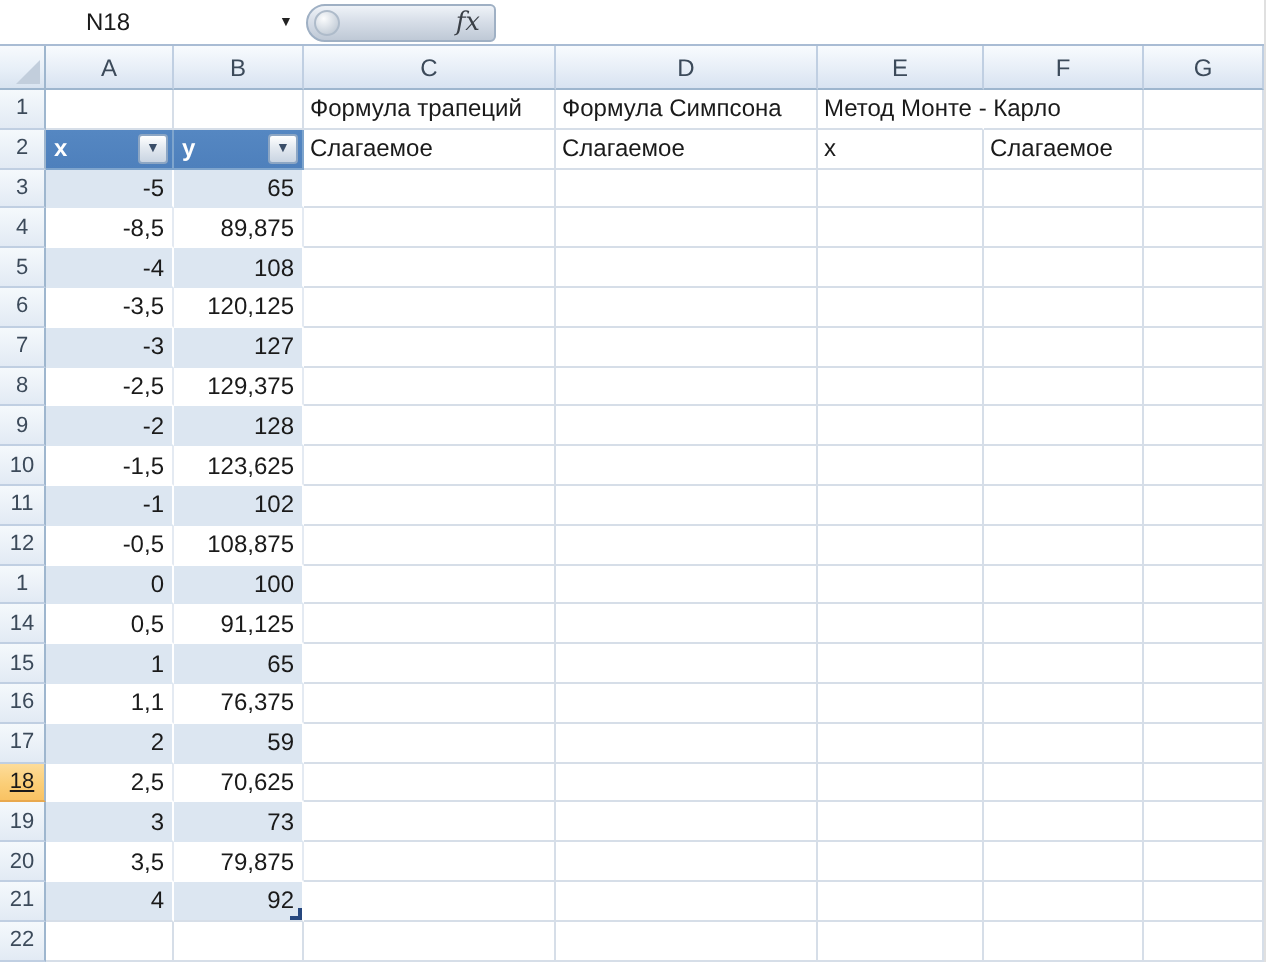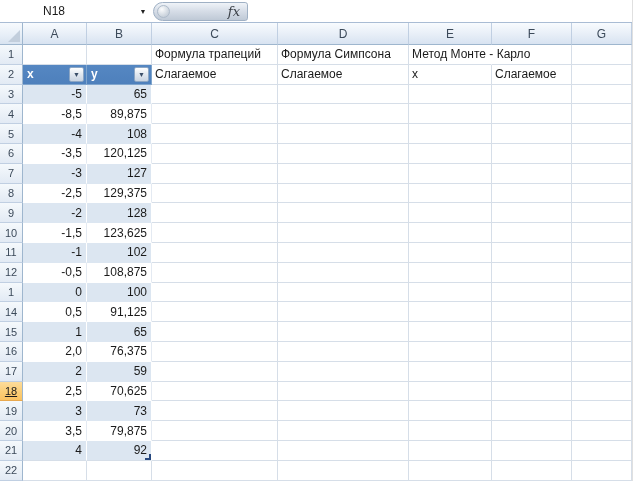--- a/index.html
+++ b/index.html
@@ -253,21 +253,21 @@
       <div class="cell"></div>
       <div class="rowhdr">15</div>
       <div class="cell num tbl banded">1</div>
       <div class="cell num tbl banded">65</div>
       <div class="cell"></div>
       <div class="cell"></div>
       <div class="cell"></div>
       <div class="cell"></div>
       <div class="cell"></div>
       <div class="rowhdr">16</div>
-      <div class="cell num tbl">2,0</div>
+      <div class="cell num tbl">1,1</div>
       <div class="cell num tbl">76,375</div>
       <div class="cell"></div>
       <div class="cell"></div>
       <div class="cell"></div>
       <div class="cell"></div>
       <div class="cell"></div>
       <div class="rowhdr">17</div>
       <div class="cell num tbl banded">2</div>
       <div class="cell num tbl banded">59</div>
       <div class="cell"></div>

